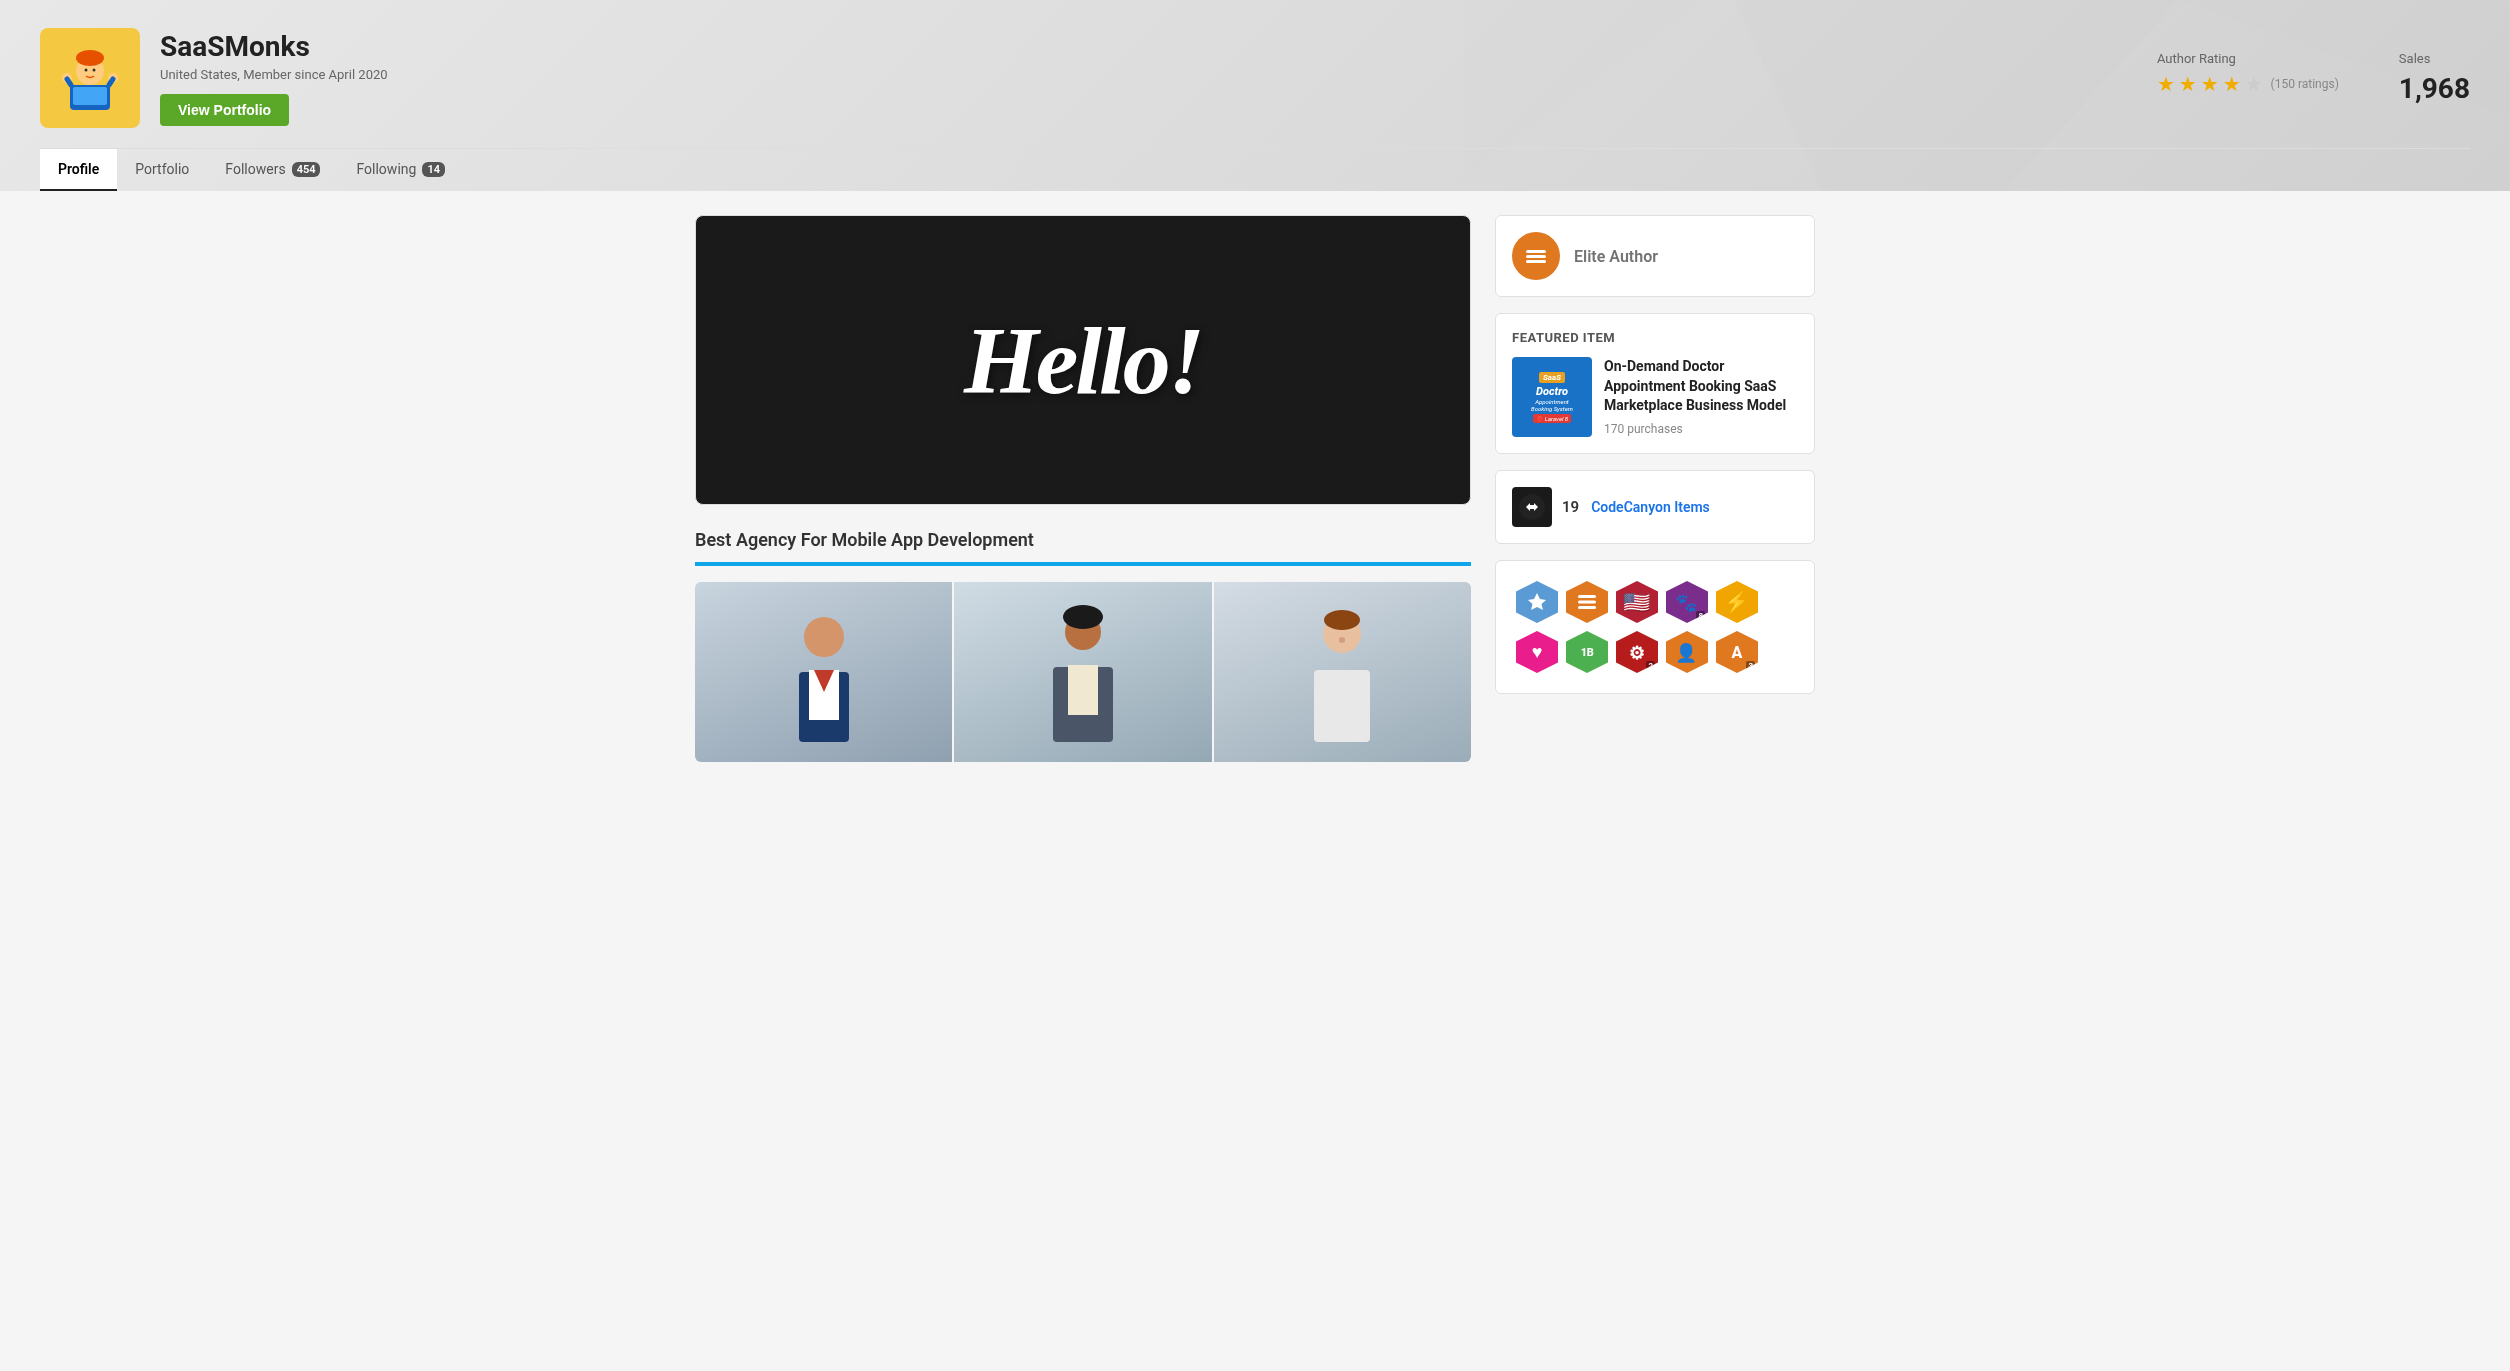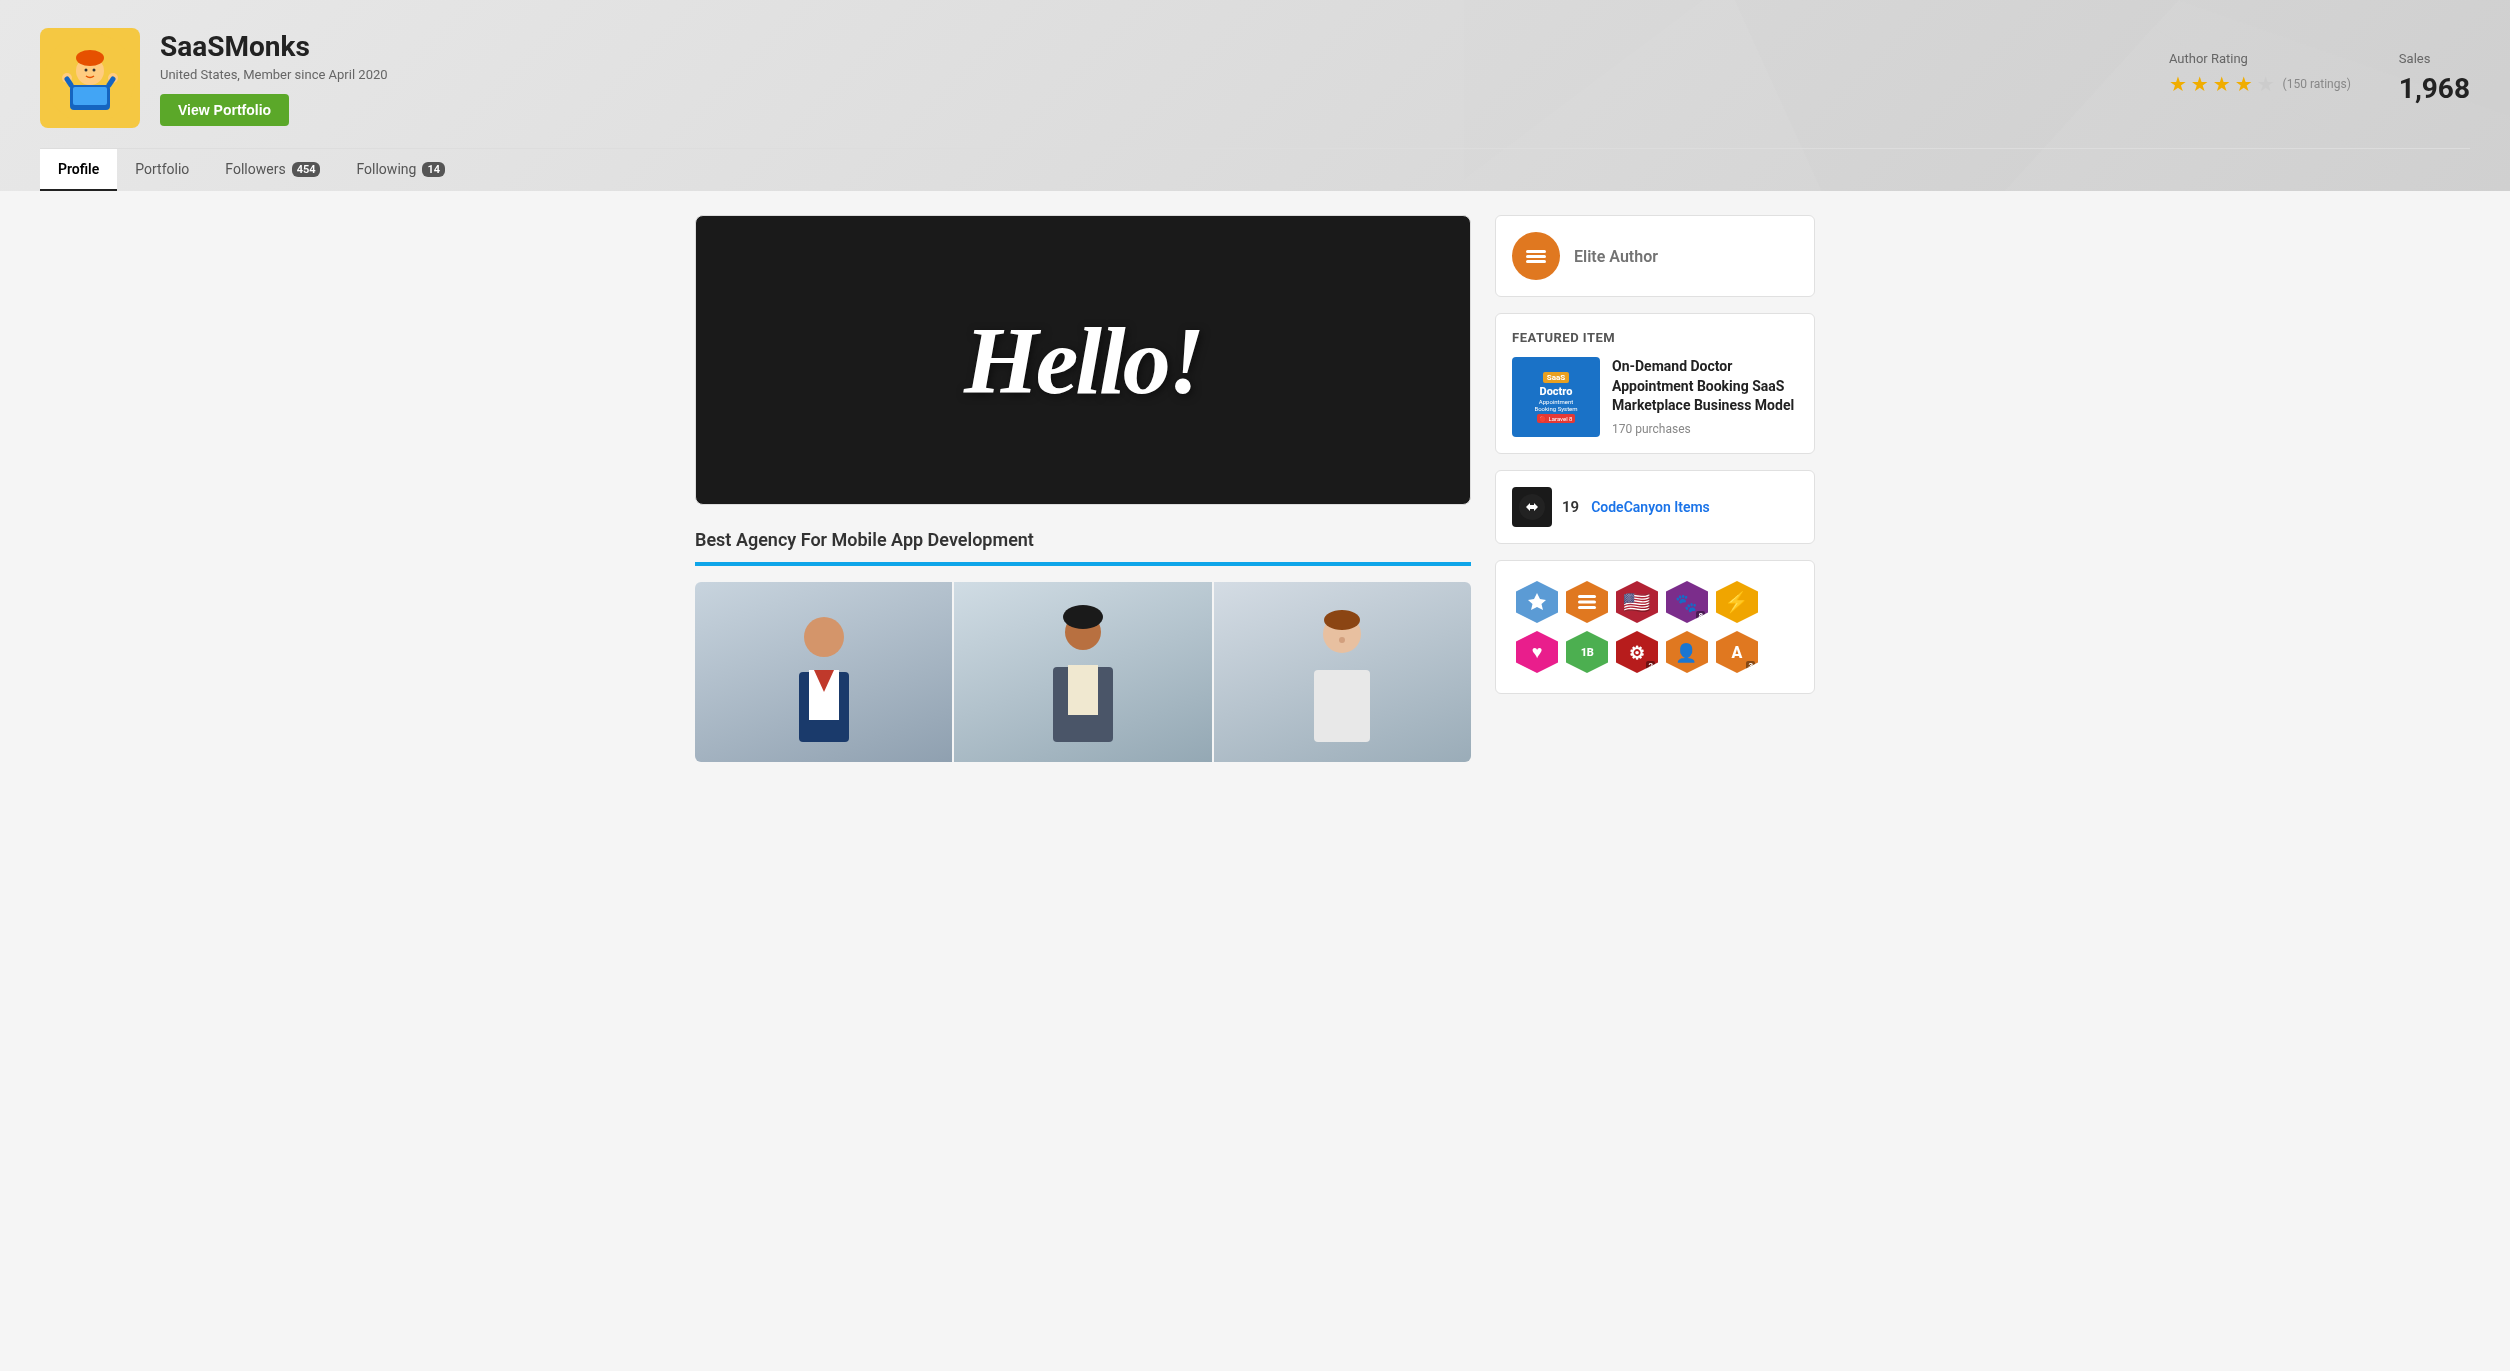--- a/index.html
+++ b/index.html
@@ -84,21 +84,21 @@
       border: none;
       padding: 8px 18px;
       border-radius: 4px;
       font-size: 14px;
       font-weight: 600;
       cursor: pointer;
     }
 
     .profile-stats {
       display: flex;
-      gap: 48px;
+      gap: 60px;
       text-align: right;
     }
     .stat-block {
       display: flex;
       flex-direction: column;
       align-items: flex-start;
     }
     .stat-block .stat-label {
       font-size: 13px;
       color: #666;
@@ -270,31 +270,32 @@
       margin-bottom: 12px;
       text-transform: uppercase;
       letter-spacing: 0.5px;
       font-size: 13px;
     }
     .featured-item {
       display: flex;
       gap: 12px;
     }
     .featured-thumb {
-      width: 88px;
+      width: 80px;
       height: 80px;
       background: #1a72c7;
       border-radius: 4px;
       flex-shrink: 0;
       display: flex;
       flex-direction: column;
       align-items: center;
       justify-content: center;
       padding: 6px;
       text-align: center;
+      font-style: italic;
     }
     .featured-thumb .thumb-saas {
       color: #fff;
       font-size: 8px;
       font-weight: 700;
       background: #e8a020;
       padding: 1px 4px;
       border-radius: 2px;
       margin-bottom: 2px;
     }

